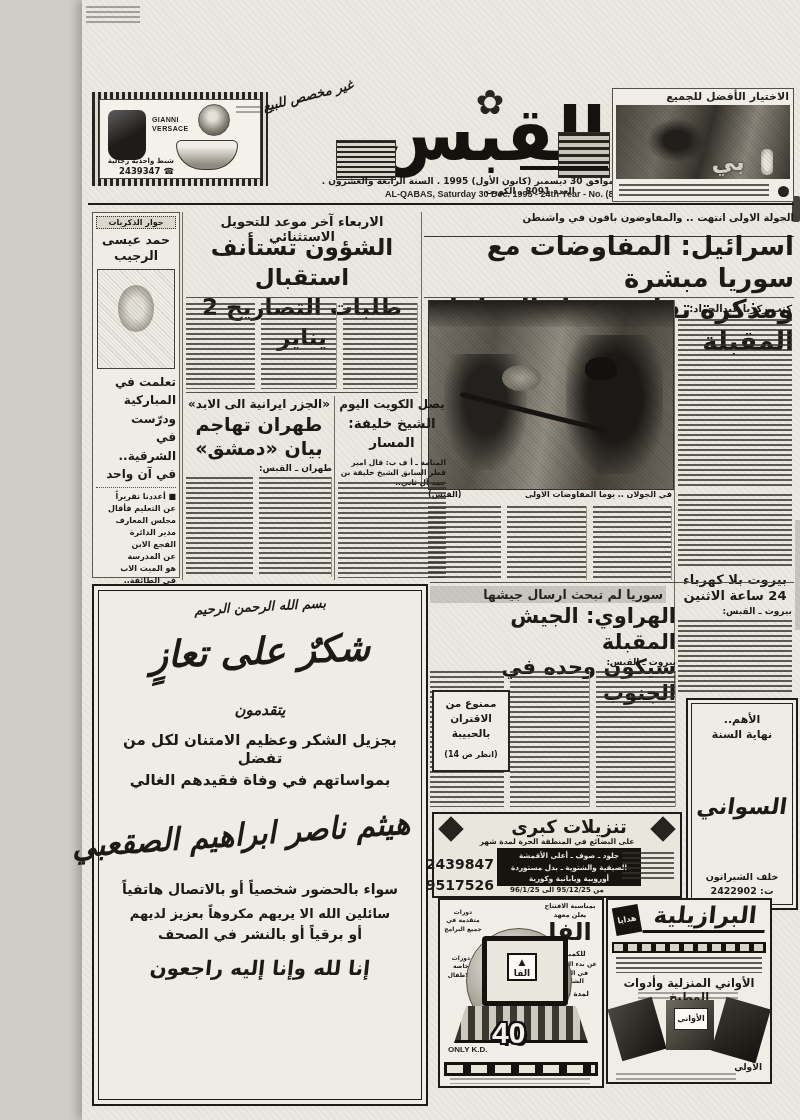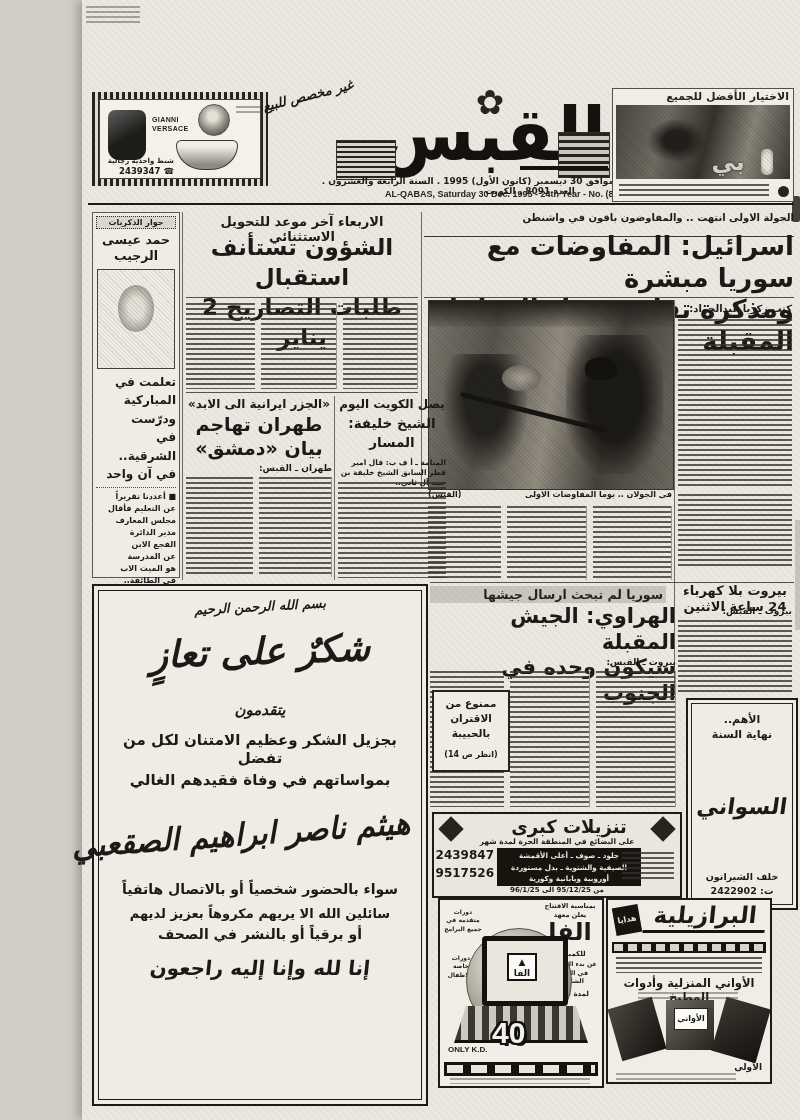--- a/index.html
+++ b/index.html
@@ -169,21 +169,21 @@
 <div class="abs ar b rt" style="left:338px;top:458px;width:108px;font-size:7.5px;line-height:1.3;">المنامة ـ أ ف ب: قال امير قطر السابق الشيخ خليفة بن حمد آل ثاني..</div>
 <div class="abs sim" style="left:338px;top:482px;width:108px;height:96px;"></div>
 
 <div class="abs cols" style="left:428px;top:506px;width:244px;height:74px;">
   <div class="sim"></div>
   <div class="sim"></div>
   <div class="sim"></div>
 </div>
 
 <div class="abs sim" style="left:678px;top:494px;width:114px;height:74px;"></div>
-<div class="abs ar b ctr" style="left:678px;top:572px;width:114px;font-size:13px;line-height:1.25;margin-top:11px;">
+<div class="abs ar b ctr" style="left:678px;top:572px;width:114px;font-size:13px;line-height:1.25;">
   <div>بيروت بلا كهرباء</div>
   <div>24 ساعة الاثنين</div>
 </div>
 <div class="abs ar b rt" style="left:678px;top:606px;width:114px;font-size:9px;">بيروت ـ القبس:</div>
 <div class="abs sim" style="left:678px;top:620px;width:114px;height:72px;"></div>
 
 <div class="abs hline" style="left:430px;top:582px;width:364px;"></div>
 <div class="abs ar b rt smudge" style="left:430px;top:586px;width:236px;font-size:12.5px;letter-spacing:2px;background:rgba(40,37,32,.18);padding:1px 3px;box-sizing:border-box;">سوريا لم تبحث ارسال جيشها</div>
 <div class="abs ar rt" style="left:430px;top:604px;width:246px;font-weight:900;font-size:21px;line-height:1.22;">
   <div>الهراوي: الجيش المقبلة</div>
@@ -221,21 +221,21 @@
 <div class="abs frame" style="left:432px;top:812px;width:246px;height:82px;background:#e9e6de;">
   <div class="abs" style="left:8px;top:6px;width:18px;height:18px;background:#26241f;transform:rotate(45deg);"></div>
   <div class="abs" style="right:8px;top:6px;width:18px;height:18px;background:#26241f;transform:rotate(45deg);"></div>
   <div class="ar b ctr" style="margin-top:2px;font-size:18px;letter-spacing:3px;padding-left:24px;">تنزيلات كبرى</div>
   <div class="ar b ctr" style="font-size:7.5px;">على البضائع في المنطقة الحرة لمدة شهر</div>
   <div class="abs ar ctr" style="left:63px;top:34px;width:144px;height:38px;background:#16140f;color:#e8e5dc;font-size:7.2px;font-weight:bold;line-height:1.6;padding-top:2px;box-sizing:border-box;">
     <div>جلود ـ صوف ـ أعلى الأقمشة</div>
     <div>الصيفية والشتوية ـ بدل مستوردة</div>
     <div>أوروبية ويابانية وكورية</div>
   </div>
-  <div class="abs ar b" style="left:6px;top:32px;width:54px;font-size:12px;line-height:1.5;text-align:left;">
+  <div class="abs ar b" style="left:6px;top:40px;width:54px;font-size:14px;line-height:1.5;text-align:left;">
     <div>2439847</div>
     <div>9517526</div>
   </div>
   <div class="abs sim" style="right:6px;top:38px;width:52px;height:30px;"></div>
   <div class="abs ar b ctr" style="left:0;bottom:2px;width:100%;font-size:7px;">من 95/12/25 الى 96/1/25</div>
 </div>
 
 <div class="abs frame" style="left:438px;top:898px;width:162px;height:186px;background:#f1eee7;">
   <div class="abs ar b ctr" style="right:4px;top:2px;width:56px;font-size:6.5px;">بمناسبة الافتتاح</div>
   <div class="abs ar b ctr" style="right:4px;top:11px;width:56px;font-size:6.5px;">يعلن معهد</div>

